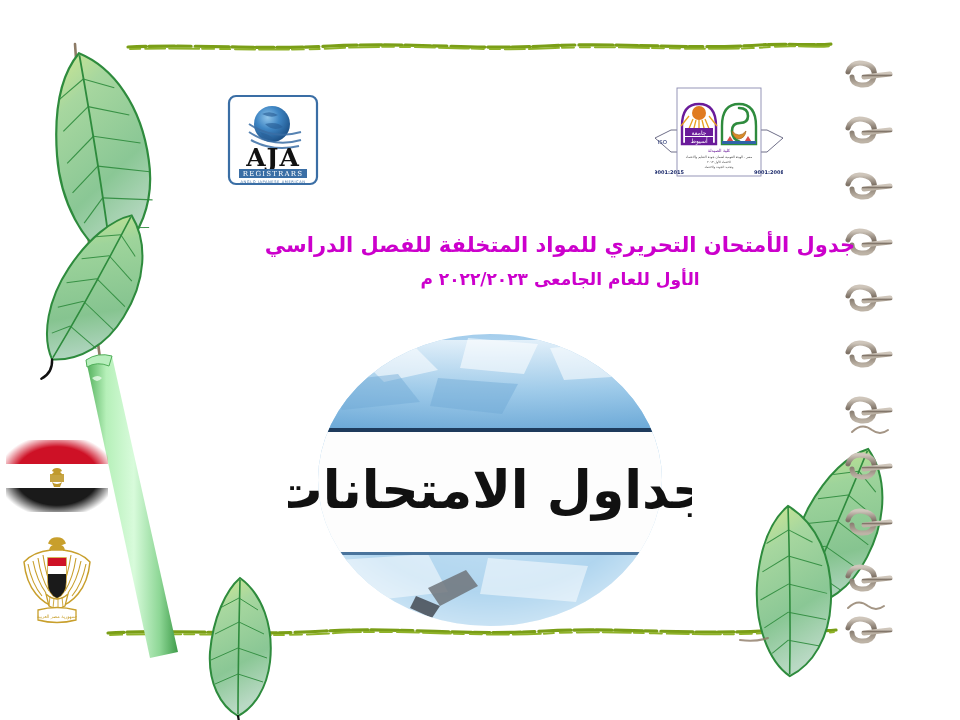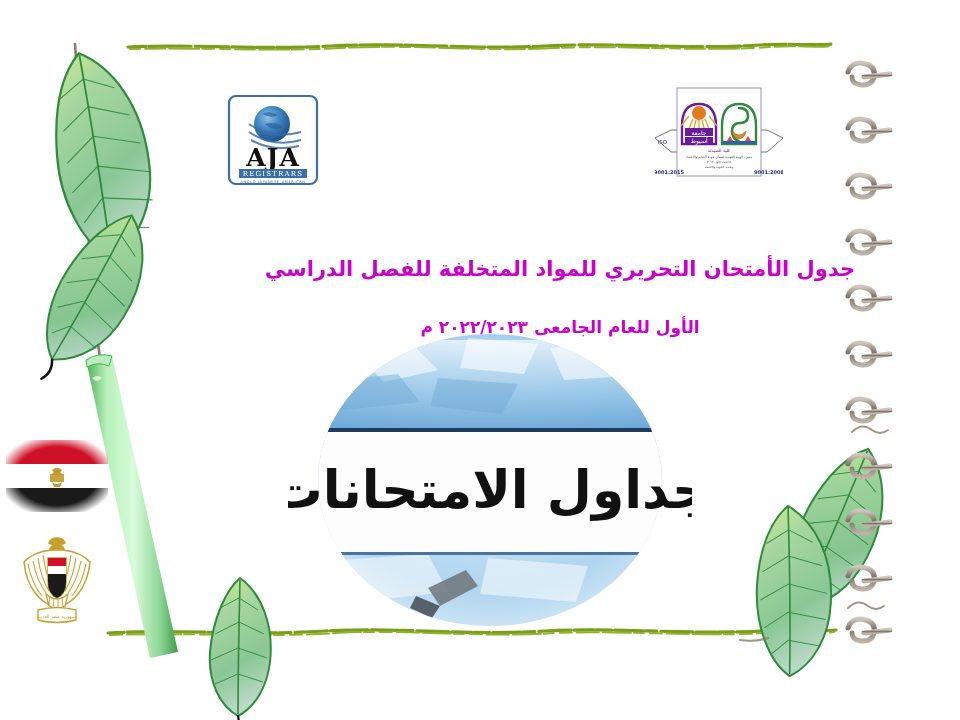--- a/index.html
+++ b/index.html
@@ -24,21 +24,20 @@
     text-align:center;direction:rtl;
   }
   .title-line{
     font-family:"DejaVu Sans","Liberation Sans",sans-serif;
     font-weight:bold;
     font-size:21px;
     line-height:34px;
     color:#cc00cc;
     white-space:nowrap;
     letter-spacing:-0.3px;
-    margin-top:24px;
   }
   .title-line.l2{font-size:17px;}
 
   
   .banner{position:absolute;left:288px;top:330px;width:404px;height:300px;}
 
   
   .flag{position:absolute;left:6px;top:440px;width:102px;height:72px;}
   .arms{position:absolute;left:18px;top:532px;width:78px;height:96px;}
 

